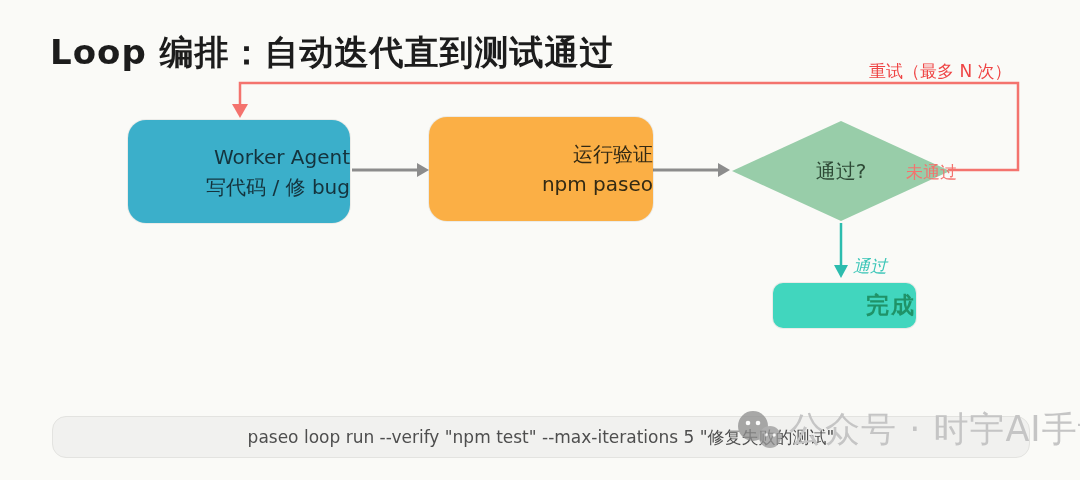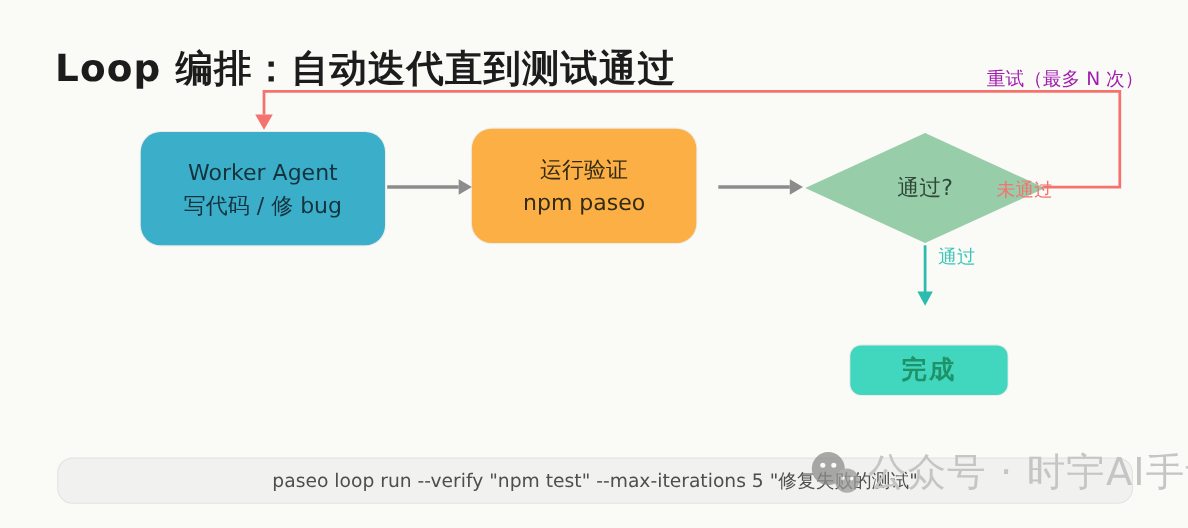--- a/index.html
+++ b/index.html
@@ -2,51 +2,50 @@
 <html><head>
 <meta charset="utf-8">
 <style>
   html,body{margin:0;padding:0;}
   body{font-family:"DejaVu Sans","Liberation Sans",sans-serif;}
   .canvas{
     position:relative;width:1080px;height:480px;
     background:#fafaf7;overflow:hidden;
   }
   .page-title{
-    position:absolute;left:50px;top:40px;
+    position:absolute;left:50px;top:30px;
     font-size:34px;font-weight:bold;color:#1c1c1c;letter-spacing:1px;
   }
   svg.connectors{position:absolute;left:0;top:0;pointer-events:none;}
   .node{
     position:absolute;display:flex;flex-direction:column;
-    align-items:center;justify-content:center;text-align:center;
+    align-items:flex-end;justify-content:center;text-align:center;
     box-shadow:0 0 0 1px rgba(0,0,0,0.06);
   }
   .node-worker{
     left:128px;top:120px;width:222px;height:103px;border-radius:18px;
     background:#3bafca;color:#14333d;font-size:20px;line-height:30px;
   }
   .node-verify{
-    left:429px;top:117px;width:204px;height:104px;border-radius:18px;
+    left:429px;top:117px;width:224px;height:104px;border-radius:18px;
     background:#fbaf45;color:#332a14;font-size:20px;line-height:30px;
   }
   .decision-label{
     position:absolute;left:841px;top:171px;transform:translate(-50%,-50%);
     color:#2e4a36;font-size:20px;white-space:nowrap;
   }
   .node-done{
     left:773px;top:283px;width:143px;height:45px;border-radius:10px;
     background:#41d6be;color:#1f9368;font-size:23px;font-weight:bold;
     letter-spacing:2px;
-    margin-top:31px;
   }
   .edge-label{position:absolute;white-space:nowrap;font-size:17px;}
-  .label-retry{left:897px;top:60px;color:#a21caf;text-align:center;}
+  .label-retry{left:869px;top:60px;color:#ef4444;text-align:center;}
   .label-fail{left:906px;top:161px;color:#f4736e;}
-  .label-pass{left:853px;top:222px;color:#3cc6b8;}
+  .label-pass{left:853px;top:255px;color:#3cc6b8;font-style:italic;}
   .command-bar{
     position:absolute;left:52px;top:416px;width:978px;height:42px;
     border-radius:14px;background:#f1f1ef;border:1px solid #e3e3e0;
     box-sizing:border-box;display:flex;align-items:center;justify-content:center;
   }
   .command-text{font-size:17px;color:#4e4e4e;white-space:nowrap;}
   .watermark{position:absolute;left:733px;top:406px;display:flex;align-items:center;z-index:5;}
   .wechat-icon{opacity:0.75;margin-right:4px;}
   .watermark-text{
     font-size:35px;color:#c5c5c5;white-space:nowrap;letter-spacing:1px;

